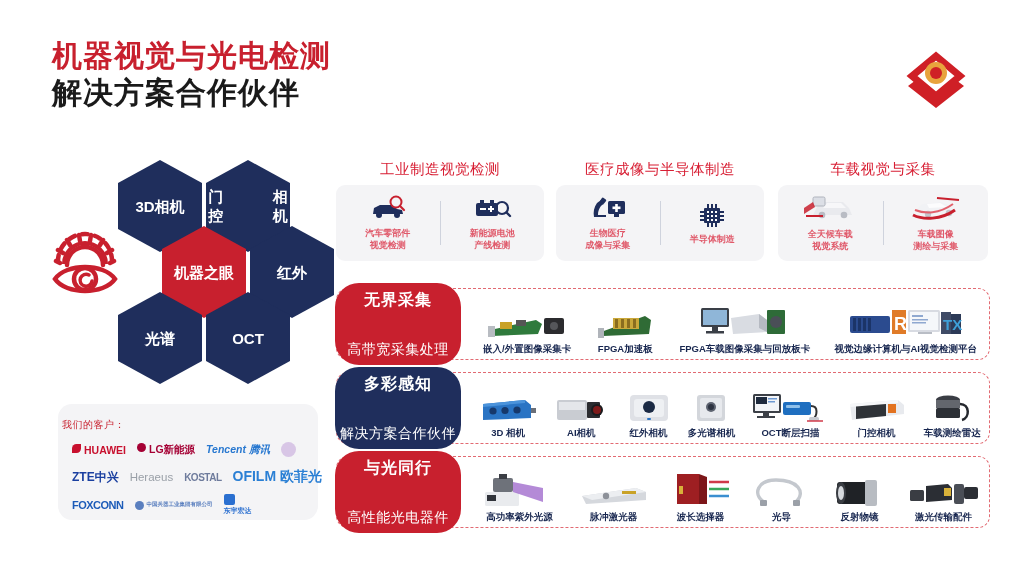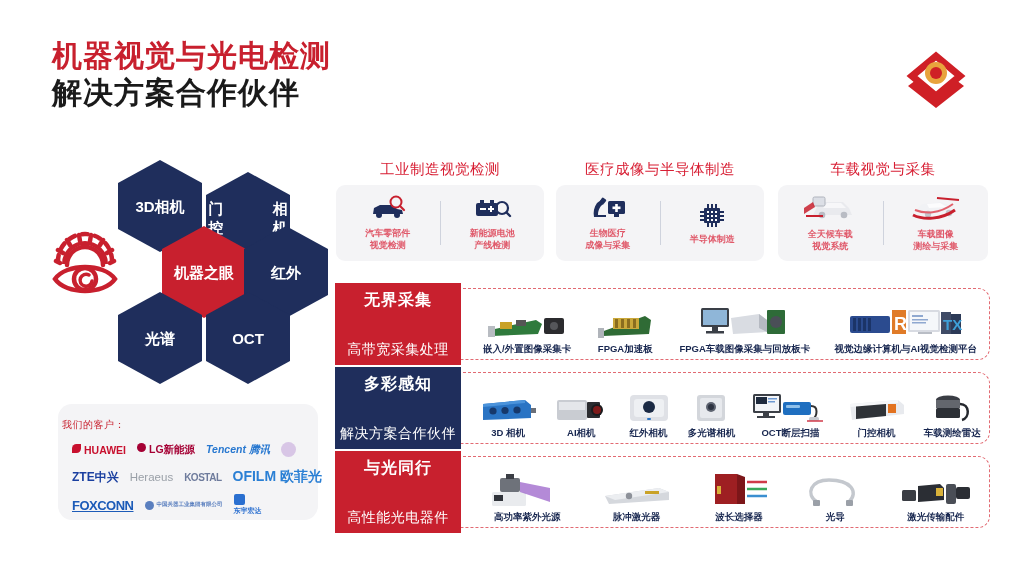--- a/index.html
+++ b/index.html
@@ -39,21 +39,21 @@
   
   .app-group{position:absolute;top:160px;}
   .app-head{font-size:14.5px;font-weight:normal;color:#D81E33;text-align:center;letter-spacing:.5px;margin-bottom:6px;}
   .app-card{background:#F4F4F6;border-radius:9px;height:76px;display:flex;align-items:center;}
   .app-item{flex:1;display:flex;flex-direction:column;align-items:center;justify-content:center;gap:4px;}
   .app-item-label{font-size:9px;color:#E05A6B;line-height:12px;text-align:center;font-weight:600;}
   .app-divider{width:1px;height:44px;background:#cfd3dd;}
   
   .prow{position:absolute;left:336px;width:652px;height:70px;
         border:1.4px dashed #E26A72;border-radius:12px;display:flex;align-items:center;}
-  .prow-badge{position:absolute;left:-2px;top:-6px;width:126px;height:82px;border-radius:0;
+  .prow-badge{position:absolute;left:-2px;top:-6px;width:126px;height:82px;border-radius:24px;
         display:flex;flex-direction:column;align-items:center;justify-content:center;
         color:#fff;text-align:right;gap:28px;}
   .badge-t1{font-size:16px;font-weight:bold;line-height:22px;letter-spacing:1px;}
   .badge-t2{font-size:14px;line-height:20px;letter-spacing:.5px;}
   .prow-items{margin-left:134px;flex:1;display:flex;align-items:flex-end;justify-content:space-around;height:100%;padding-bottom:6px;}
   .pitem{display:flex;flex-direction:column;align-items:center;justify-content:flex-end;gap:3px;}
   .pitem-label{font-size:9.5px;color:#17264F;white-space:nowrap;font-weight:600;}
   .thumb{height:36px;display:flex;align-items:flex-end;justify-content:center;}
 </style>
 </head>
@@ -96,29 +96,29 @@
       <path d="M7 49 C18 33, 56 33, 67 49 C56 65, 18 65, 7 49 Z"></path>
       <circle cx="37" cy="49" r="11"></circle>
       <path d="M41 45 a6 6 0 1 0 3 6" stroke-width="3.5" stroke-linecap="round"></path>
     </g>
   </svg>
 
   <div class="hex" style="left:70px;top:0px;">
     <span>3D</span>
     <span>相机</span>
   </div>
-  <div class="hex" style="left:158px;top:12px;gap:45px;">
+  <div class="hex" style="left:158px;top:0px;gap:45px;">
     <span>门控</span>
     <span>相机</span>
   </div>
   <div class="hex center" style="left:114px;top:66px;">
     <span>机器</span>
     <span>之眼</span>
   </div>
-  <div class="hex" style="left:196px;top:66px;">
+  <div class="hex" style="left:202px;top:66px;">
     <span>红外</span>
     <span></span>
   </div>
   <div class="hex" style="left:70px;top:132px;">
     <span>光谱</span>
     <span></span>
   </div>
   <div class="hex" style="left:158px;top:132px;">
     <span>OCT</span>
     <span></span>
@@ -155,21 +155,21 @@
     </span>
     <span class="client-logo" style="color:#6e7b9c;font-size:10px;letter-spacing:-0.5px;">
       <span>KOSTAL</span>
     </span>
     <span class="client-logo" style="color:#2a7fd4;font-size:14px;">
       <span>OFILM 欧菲光</span>
     </span>
   </div>
 
   <div class="client-row" style="top:90px;">
-    <span class="client-logo" style="color:#1c5bb8;font-size:13px;letter-spacing:-0.5px;text-decoration:underline;">
+    <span class="client-logo" style="color:#1c5bb8;font-size:11px;letter-spacing:-0.5px;">
       <span>FOXCONN</span>
     </span>
     <span class="client-logo" style="color:#5a7fbf;font-size:5.5px;">
       <span class="cl-dot" style="background:#5a7fbf;"></span>
       <span>中国兵器工业集团有限公司</span>
     </span>
     <span class="client-logo" style="color:#2a6fd0;font-size:7px;flex-direction:column;gap:1px;">
       <span class="cl-dot" style="background:#2a6fd0;border-radius:2px;width:11px;height:11px;"></span>
       <span>东宇宏达</span>
     </span>
@@ -533,20 +533,31 @@
         <svg width="60" height="32" viewBox="0 0 60 32">
           <path d="M12 26 C0 18, 6 4, 24 4 C46 4, 54 16, 44 26" stroke="#c4c8ce" stroke-width="3.5" fill="none"></path>
           <rect x="8" y="24" width="7" height="6" rx="1" fill="#9ba0a8"></rect>
           <rect x="41" y="24" width="7" height="6" rx="1" fill="#9ba0a8"></rect>
         </svg>
       </div>
       <div class="pitem-label">光导</div>
     </div>
     <div class="pitem">
       <div class="thumb">
+        <svg width="58" height="30" viewBox="0 0 58 30">
+          <rect x="6" y="4" width="40" height="22" rx="3" fill="#1f2226"></rect>
+          <rect x="34" y="2" width="12" height="26" rx="2" fill="#b8bcc2"></rect>
+          <ellipse cx="10" cy="15" rx="5" ry="11" fill="#3a3d43"></ellipse>
+          <ellipse cx="10" cy="15" rx="3" ry="7" fill="#d7dade"></ellipse>
+        </svg>
+      </div>
+      <div class="pitem-label">反射物镜</div>
+    </div>
+    <div class="pitem">
+      <div class="thumb">
         <svg width="72" height="30" viewBox="0 0 72 30">
           <rect x="2" y="12" width="14" height="11" rx="1.5" fill="#3a3d43"></rect>
           <path d="M18 8 L40 6 L44 10 L44 22 L18 24 Z" fill="#2b2e34"></path>
           <rect x="36" y="10" width="7" height="8" fill="#d9b23a"></rect>
           <rect x="46" y="6" width="10" height="20" rx="2" fill="#4a4e56"></rect>
           <rect x="56" y="9" width="14" height="12" rx="2" fill="#2b2e34"></rect>
         </svg>
       </div>
       <div class="pitem-label">激光传输配件</div>
     </div>

